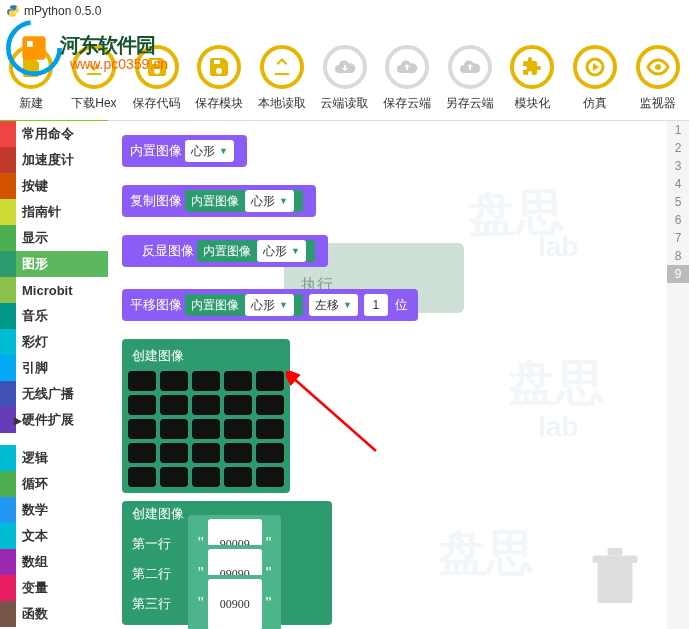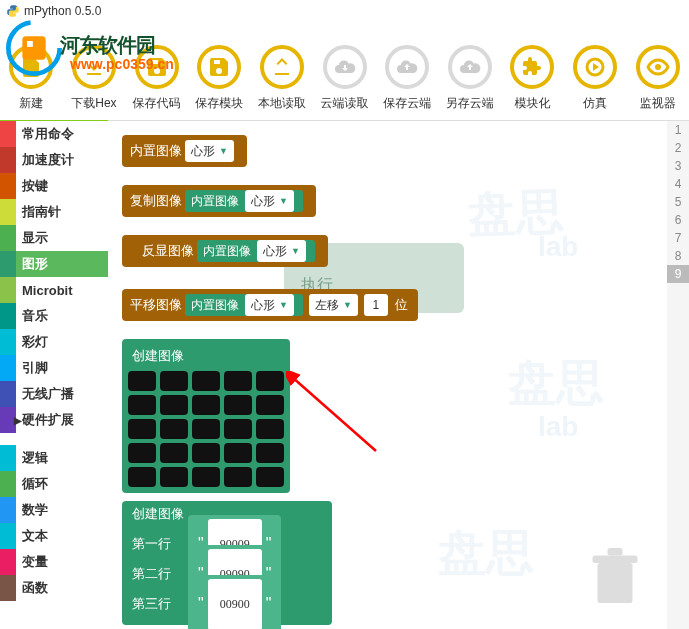--- a/index.html
+++ b/index.html
@@ -5,38 +5,38 @@
   * { box-sizing: border-box; margin: 0; padding: 0; font-family: "Microsoft YaHei", Arial, sans-serif; }
   html, body { width: 689px; height: 629px; overflow: hidden; background: #fff; }
 
   .titlebar { height: 22px; display: flex; align-items: center; padding: 0 6px; background: #fff; font-size: 12px; color: #333; }
   .titlebar .py-icon { width:14px; height:14px; margin-right:4px; }
 
   .toolbar { height: 98px; display: flex; background: #fff; position: relative; }
   .wm-logo { position: absolute; left: 6px; top: -2px; pointer-events: none; }
   .wm-icon { width: 56px; height: 56px; }
   .wm-text { position: absolute; left: 60px; top: 10px; font-size: 20px; font-weight: 700; color: #14532d; letter-spacing: -1px; }
-  .wm-sub { position:absolute; left:70px; top:34px; color:#f60; font-size:14px; font-weight:700; }
+  .wm-sub { position:absolute; left:70px; top:34px; color:#f60; font-size:14px; font-weight:400; }
   .tool-item { width: 64px; display: flex; flex-direction: column; align-items: center; justify-content: flex-end; padding-bottom: 8px; font-size: 12px; color: #333; cursor: pointer; }
   .tool-circle { width: 44px; height: 44px; border-radius: 50%; border: 4px solid #e6b500; background: #fff; display: flex; align-items: center; justify-content: center; margin-bottom: 6px; }
   .tool-circle.gray { border-color: #d9d9d9; }
   .tool-circle svg { width: 24px; height: 24px; }
 
   .main { display: flex; height: calc(629px - 22px - 98px); }
   .sidebar { width: 108px; background: #fff; border-top: 1px solid #84cc16; overflow: hidden; font-weight: bold; }
   .side-item { display: flex; align-items: center; height: 26px; font-size: 13px; color: #333; cursor: pointer; position: relative; }
   .side-item .stripe { width: 16px; height: 100%; margin-right: 6px; }
   .side-item.selected { background: #5cb85c; color: #fff; }
   .side-item .arrow { position: absolute; left: 14px; font-size: 10px; }
 
   .workspace { flex: 1; position: relative; background: #fff; border-top:1px solid #ddd; }
   .ws-bg-text { position: absolute; color: #f1f6fa; font-weight: 800; pointer-events: none; }
 
   .block { position: absolute; display: inline-flex; align-items: center; height: 32px; border-radius: 4px; padding: 0 10px 0 8px; color: #fff; font-size: 13px; }
-  .block.green { background: #a16207; }
+  .block.green { background: #8b5cf6; }
   .seg { background: #fff; color: #333; border-radius: 3px; padding: 2px 6px; display: inline-flex; align-items: center; margin: 0 3px; font-size: 12px; height: 22px; }
   .seg .dd { margin-left: 4px; color: #2e9b6e; font-size: 9px; }
   .seg.green-in { background: #2e9b6e; color: #fff; }
   .seg.num { background:#fff; color:#333; border-radius:3px; min-width:24px; justify-content:center; }
 
   .faded-blk { position: absolute; background: #cfe0d6; border-radius: 6px; }
 
   .matrix-block { position: absolute; background: #2e9b6e; border-radius: 4px; padding: 6px; color:#fff; }
   .matrix-title { font-size: 13px; padding: 2px 4px 6px 4px; }
   .matrix-grid { display: grid; grid-template-columns: repeat(5, 28px); grid-auto-rows: 20px; gap: 4px; }
@@ -236,20 +236,24 @@
         <div class="stripe" style="background: rgb(76, 175, 80);"></div>
         <span>循环</span>
       </div>
       <div class="side-item">
         <div class="stripe" style="background: rgb(33, 150, 243);"></div>
         <span>数学</span>
       </div>
       <div class="side-item">
         <div class="stripe" style="background: rgb(0, 188, 212);"></div>
         <span>文本</span>
+      </div>
+      <div class="side-item">
+        <div class="stripe" style="background: rgb(156, 39, 176);"></div>
+        <span>数组</span>
       </div>
       <div class="side-item">
         <div class="stripe" style="background: rgb(233, 30, 99);"></div>
         <span>变量</span>
       </div>
       <div class="side-item">
         <div class="stripe" style="background: rgb(121, 85, 72);"></div>
         <span>函数</span>
       </div>
     </div>

